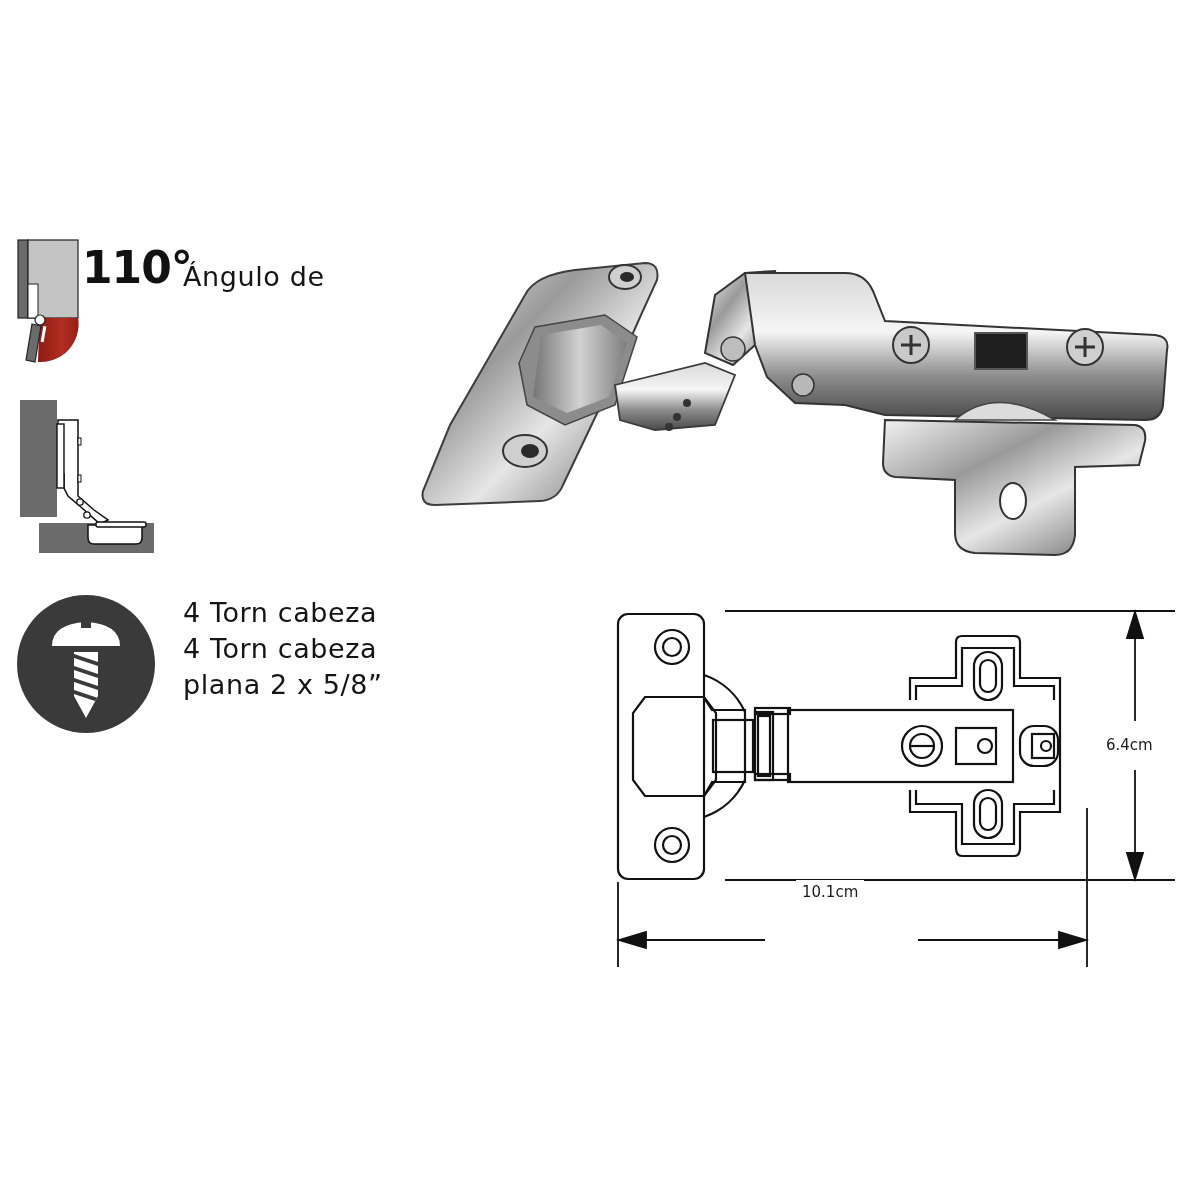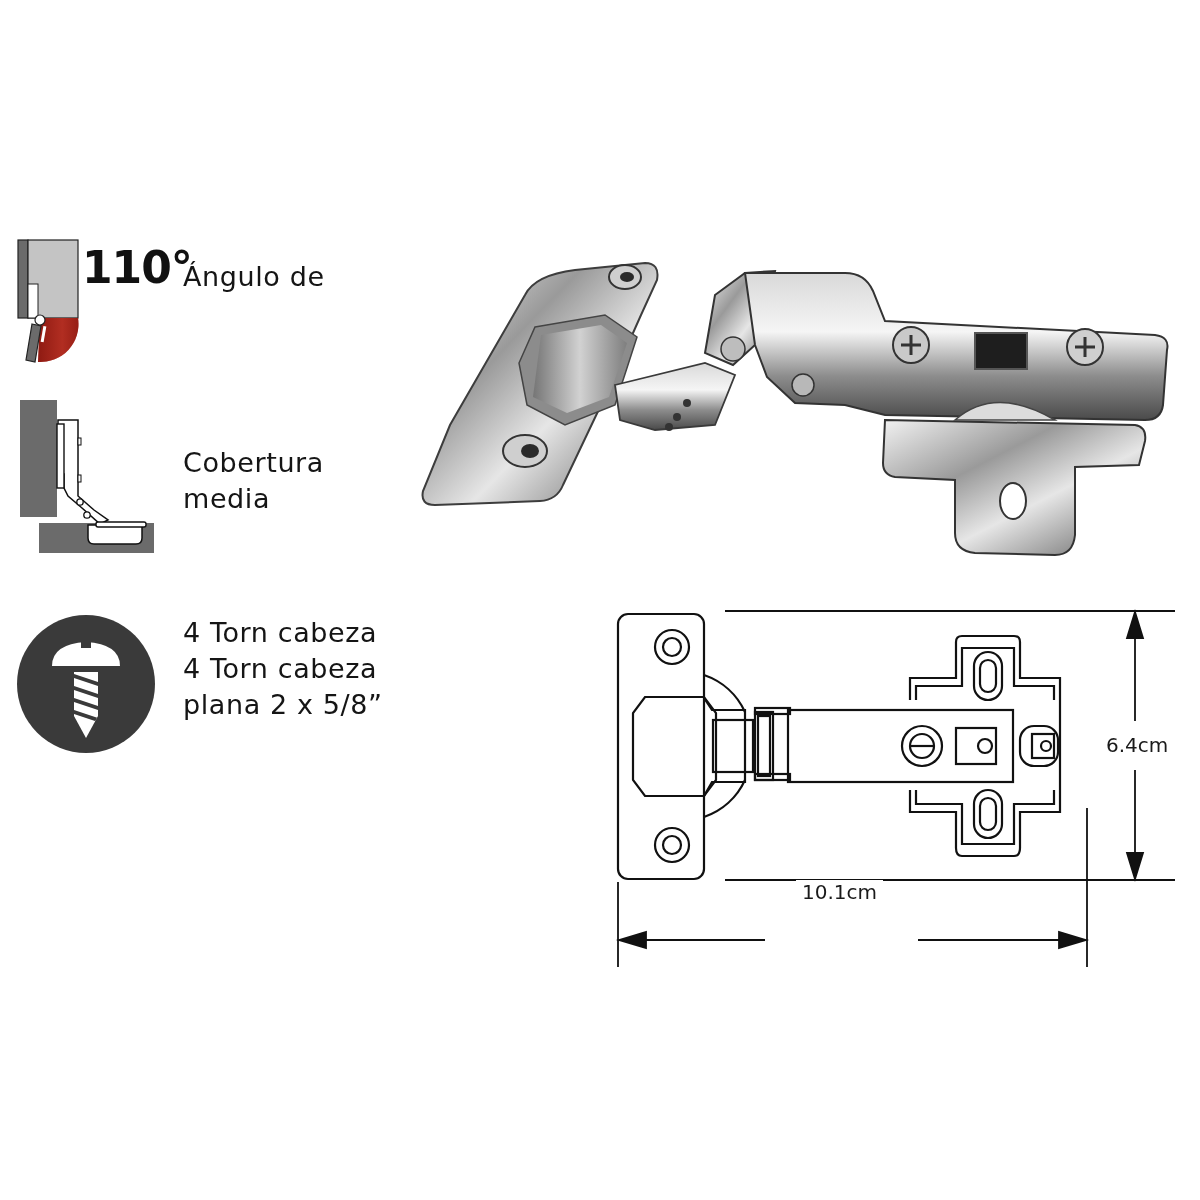--- a/index.html
+++ b/index.html
@@ -1,21 +1,21 @@
 <!DOCTYPE html>
 <html><head>
   <meta charset="utf-8">
   <style>
     html, body { margin: 0; padding: 0; background: #ffffff; }
     body { width: 1200px; height: 1200px; position: relative; overflow: hidden;
            font-family: "DejaVu Sans", sans-serif; color: #111111; }
     .abs { position: absolute; }
     .feature-text { font-size: 27px; line-height: 36px; letter-spacing: 0.6px; color: #151515; font-weight: 400; }
     .angle-value { font-size: 44px; line-height: 44px; letter-spacing: -1px; color: #111111; }
-    .dim-label { font-size: 20px; color: #1a1a1a; background: #ffffff; padding: 0 6px; line-height: 24px; }
+    .dim-label { font-size: 15px; color: #1a1a1a; background: #ffffff; padding: 0 6px; line-height: 24px; }
     svg { display: block; }
   </style>
 </head>
 <body>
 
 <div class="abs" style="left:14px; top:236px; width:360px; height:130px;">
   <svg class="abs" style="left:0; top:0;" width="72" height="128" viewBox="0 0 72 128">
 
     <rect x="4" y="4" width="10" height="78" fill="#6b6b6b" stroke="#222" stroke-width="1.2"></rect>
 
@@ -54,27 +54,23 @@
     <path d="M40 22 L60 22 L60 98 L76 112 L90 122 L82 126 L64 110 L50 98 L46 90 L46 76 L40 76 Z" fill="#ffffff" stroke="#111" stroke-width="1.5"></path>
     <rect x="39" y="26" width="7" height="64" fill="#ffffff" stroke="#111" stroke-width="1.4"></rect>
     <rect x="60" y="40" width="3" height="7" fill="#ffffff" stroke="#111" stroke-width="1"></rect>
     <rect x="60" y="77" width="3" height="7" fill="#ffffff" stroke="#111" stroke-width="1"></rect>
     <circle cx="62" cy="104" r="3.2" fill="#fff" stroke="#111" stroke-width="1.3"></circle>
     <circle cx="69" cy="117" r="3.2" fill="#fff" stroke="#111" stroke-width="1.3"></circle>
 
     <path d="M70 127 L70 140 Q70 146 76 146 L118 146 Q124 146 124 140 L124 127 Z" fill="#ffffff" stroke="#111" stroke-width="1.5"></path>
     <rect x="92" y="124" width="50" height="5" rx="2" fill="#ffffff" stroke="#111" stroke-width="1.4" transform="translate(-14 0)"></rect>
   </svg>
-  <div class="abs feature-text" style="left:165px; top:47px; width:200px;">
-    <div>Cobertura</div>
-    <div>media</div>
-  </div>
 </div>
 
-<div class="abs" style="left:16px; top:594px; width:420px; height:150px;margin-top:20px;">
+<div class="abs" style="left:16px; top:594px; width:420px; height:150px;">
   <svg class="abs" style="left:0; top:0;" width="140" height="140" viewBox="0 0 140 140">
     <circle cx="70" cy="70" r="69" fill="#3a3a3a"></circle>
 
     <path d="M36 52 Q36 30 70 28 Q104 30 104 52 Z" fill="#ffffff"></path>
     <rect x="65" y="26" width="10" height="8" fill="#3a3a3a"></rect>
 
     <defs>
       <clipPath id="shank">
         <path d="M58 58 L82 58 L82 102 L70 124 L58 102 Z"></path>
       </clipPath>

